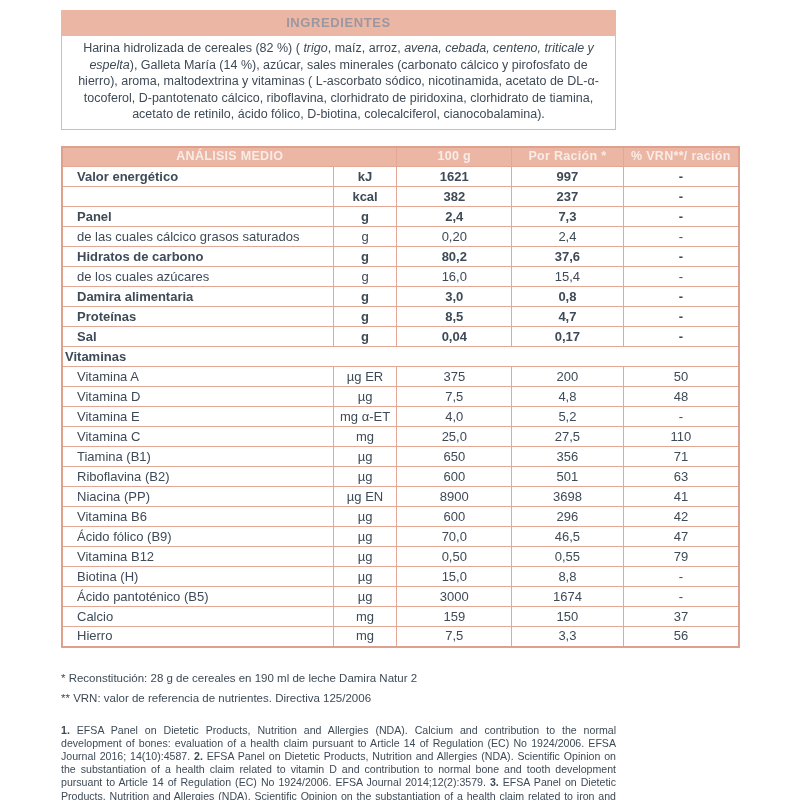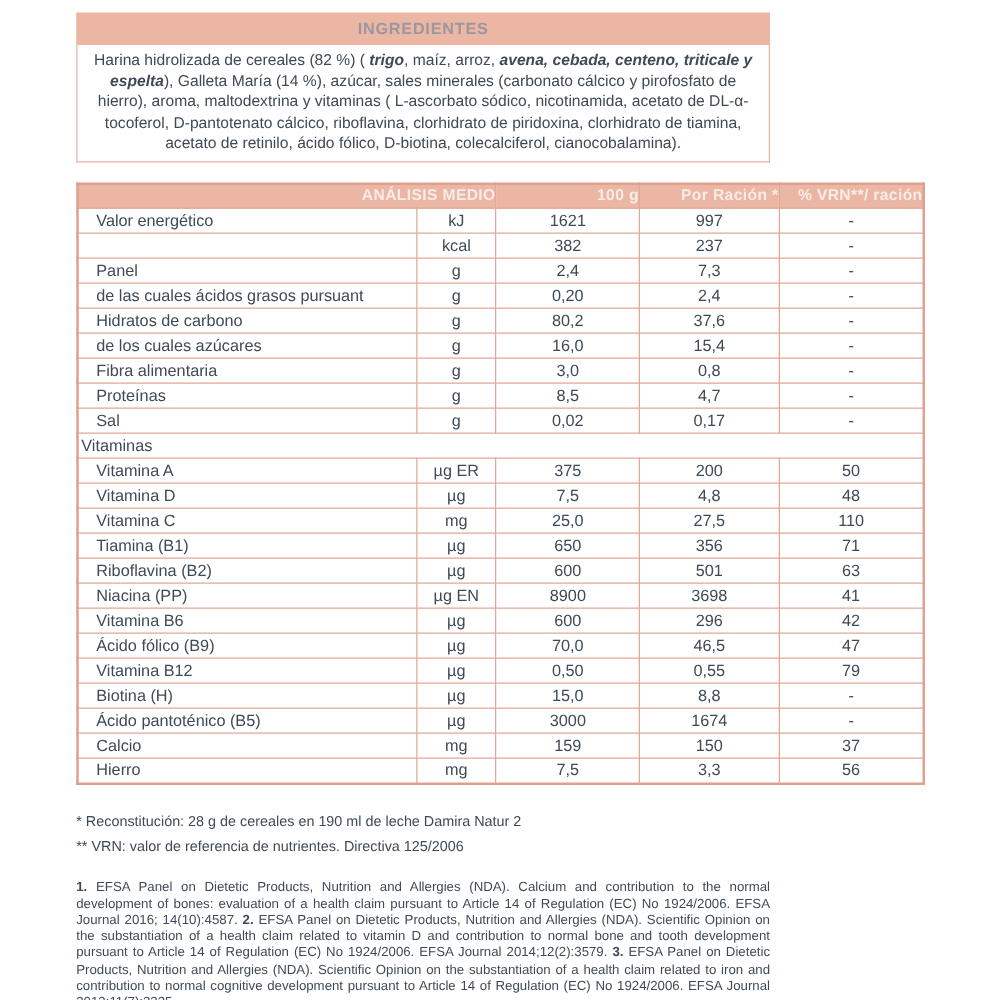--- a/index.html
+++ b/index.html
@@ -25,21 +25,21 @@
   }
   .ing-box {
     border: 1.5px solid #eab4a2;
     border-top: none;
     padding: 4px 10px 6px 10px;
     text-align: center;
     font-size: 12.5px;
     line-height: 16.5px;
     color: #3e4a56;
   }
-  .ing-box .bi { font-weight: bold; font-style: italic; }
+  .ing-box .bi { font-weight: normal; font-style: italic; }
 
   
   table.nutri {
     margin-top: 16px;
     border-collapse: collapse;
     width: 679px;
     font-size: 13px;
     color: #3e4a56;
     border: 2px solid #dfa08e;
   }
@@ -51,28 +51,27 @@
     vertical-align: middle;
     line-height: 1.05;
   }
   table.nutri th {
     background: #ecb6a4;
     color: #f7ece7;
     font-weight: bold;
     font-size: 12.5px;
     height: 20px;
     letter-spacing: 0.3px;
-    text-align: right;
   }
   table.nutri td.label {
     text-align: left;
     padding-left: 14px;
   }
-  table.nutri .bold { font-weight: normal; }
-  table.nutri td.section { font-weight: normal; text-align: left; padding-left: 2px; }
+  table.nutri .bold { font-weight: bold; }
+  table.nutri td.section { font-weight: bold; text-align: left; padding-left: 2px; }
 
   
   .footnotes { margin-top: 20px; font-size: 11.5px; line-height: 20px; color: #3e4a56; }
 
   
   .references {
     margin-top: 16px;
     font-size: 10.6px;
     line-height: 13.2px;
     text-align: justify;
@@ -127,58 +126,58 @@
             <td class="bold">-</td>
           </tr>
           <tr>
             <td class="label bold">Panel</td>
             <td class="bold">g</td>
             <td class="bold">2,4</td>
             <td class="bold">7,3</td>
             <td class="bold">-</td>
           </tr>
           <tr>
-            <td class="label">de las cuales ácidos grasos pursuant</td>
+            <td class="label">de las cuales cálcico grasos saturados</td>
             <td>g</td>
             <td>0,20</td>
             <td>2,4</td>
             <td>-</td>
           </tr>
           <tr>
             <td class="label bold">Hidratos de carbono</td>
             <td class="bold">g</td>
             <td class="bold">80,2</td>
             <td class="bold">37,6</td>
             <td class="bold">-</td>
           </tr>
           <tr>
             <td class="label">de los cuales azúcares</td>
             <td>g</td>
             <td>16,0</td>
             <td>15,4</td>
             <td>-</td>
           </tr>
           <tr>
-            <td class="label bold">Fibra alimentaria</td>
+            <td class="label bold">Damira alimentaria</td>
             <td class="bold">g</td>
             <td class="bold">3,0</td>
             <td class="bold">0,8</td>
             <td class="bold">-</td>
           </tr>
           <tr>
             <td class="label bold">Proteínas</td>
             <td class="bold">g</td>
             <td class="bold">8,5</td>
             <td class="bold">4,7</td>
             <td class="bold">-</td>
           </tr>
           <tr>
             <td class="label bold">Sal</td>
             <td class="bold">g</td>
-            <td class="bold">0,02</td>
+            <td class="bold">0,04</td>
             <td class="bold">0,17</td>
             <td class="bold">-</td>
           </tr>
           <tr>
             <td colspan="5" class="section">Vitaminas</td>
           </tr>
           <tr>
             <td class="label">Vitamina A</td>
             <td>µg ER</td>
             <td>375</td>
@@ -186,20 +185,27 @@
             <td>50</td>
           </tr>
           <tr>
             <td class="label">Vitamina D</td>
             <td>µg</td>
             <td>7,5</td>
             <td>4,8</td>
             <td>48</td>
           </tr>
           <tr>
+            <td class="label">Vitamina E</td>
+            <td>mg α-ET</td>
+            <td>4,0</td>
+            <td>5,2</td>
+            <td>-</td>
+          </tr>
+          <tr>
             <td class="label">Vitamina C</td>
             <td>mg</td>
             <td>25,0</td>
             <td>27,5</td>
             <td>110</td>
           </tr>
           <tr>
             <td class="label">Tiamina (B1)</td>
             <td>µg</td>
             <td>650</td>

